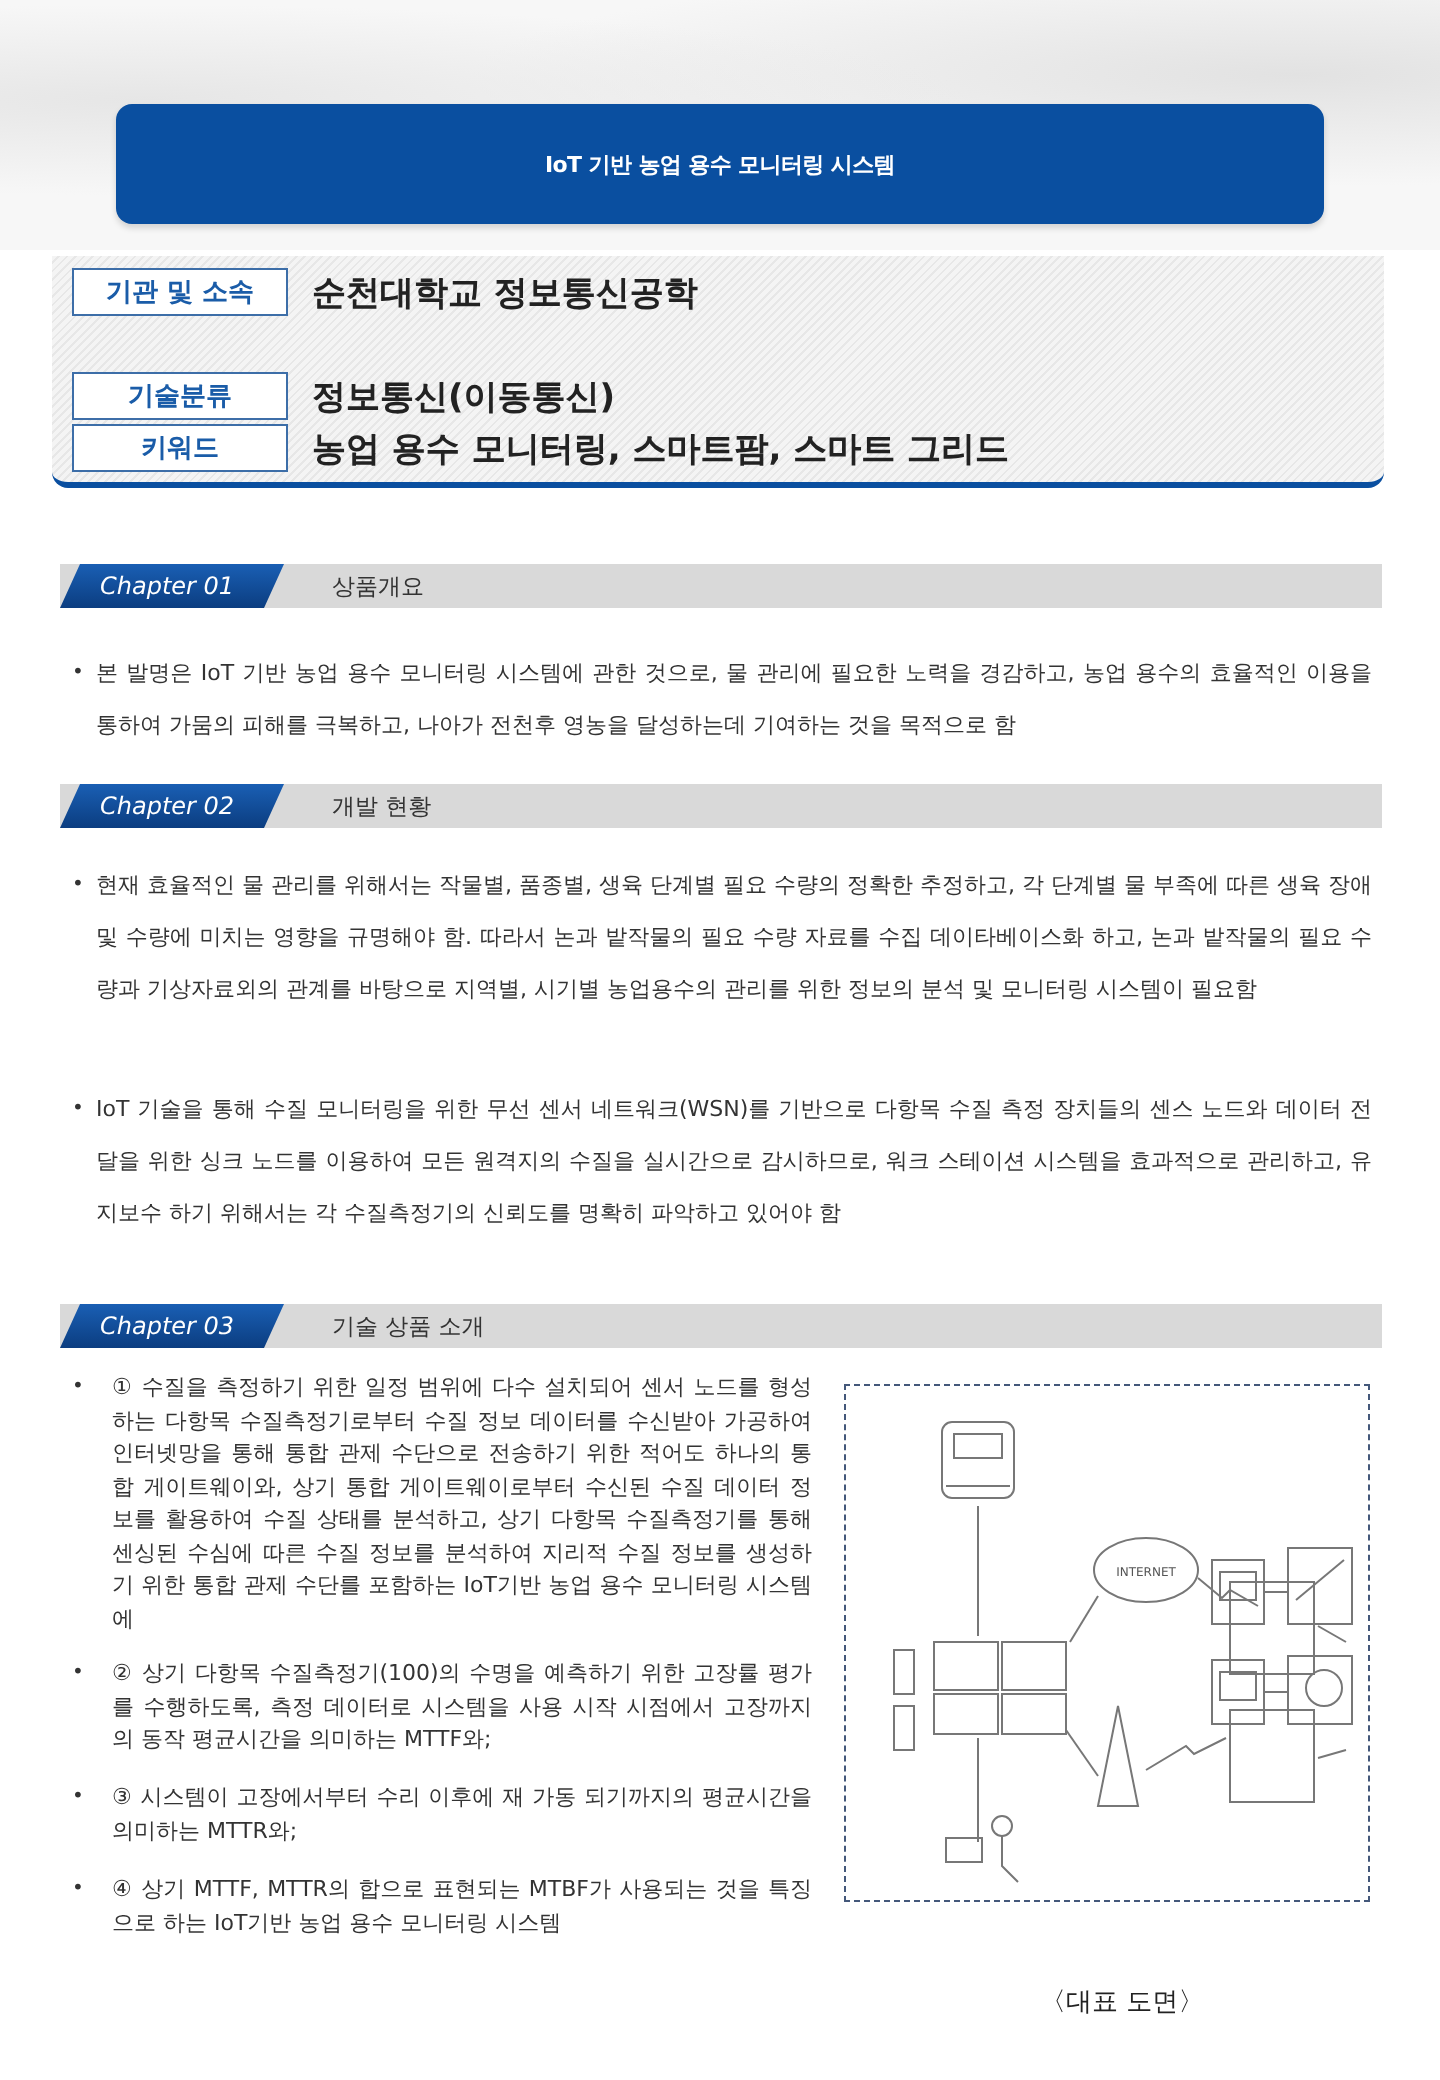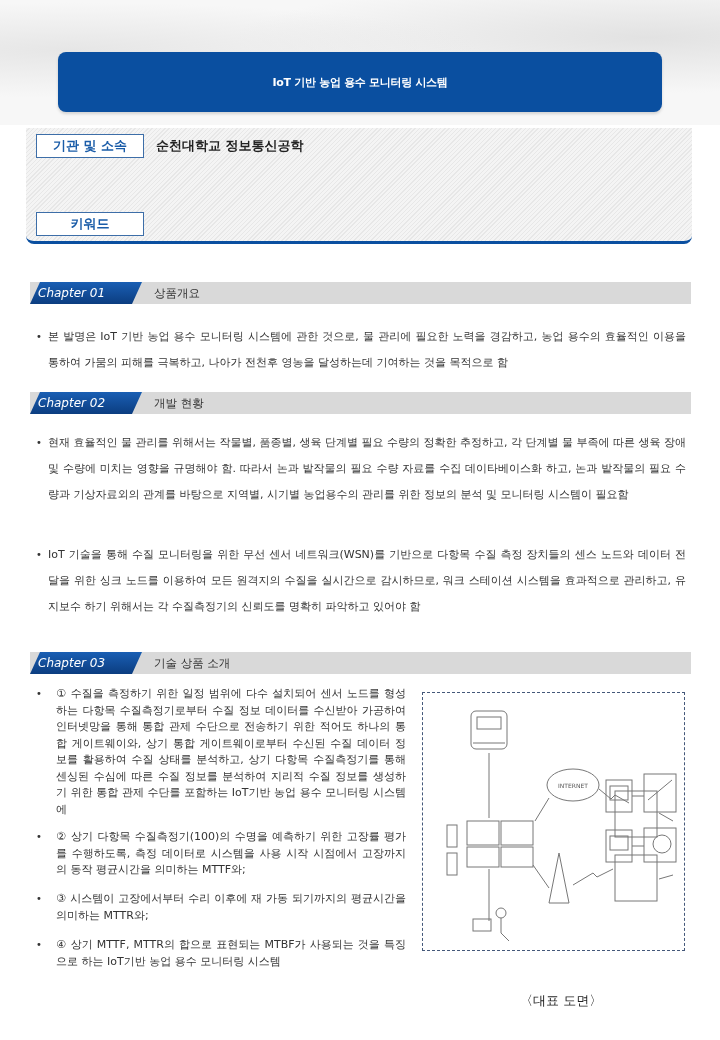--- a/index.html
+++ b/index.html
@@ -25,34 +25,34 @@
     background: repeating-linear-gradient(135deg, #f4f4f4 0px, #f4f4f4 2px, #e7e7e7 2px, #e7e7e7 3px);
     border-bottom: 3px solid #0a4fa0;
     border-radius: 0 0 8px 8px;
   }
   .info-row { position: absolute; left: 10px; height: 24px; display: flex; align-items: center; }
   .info-label {
     width: 108px; height: 24px; background: #fff; border: 1px solid #3d6ea8;
     display: flex; align-items: center; justify-content: center;
     color: #1a5ca8; font-weight: bold; font-size: 13px;
   }
-  .info-value { margin-left: 12px; font-size: 13px; font-weight: bold; color: #222; }
+  .info-value { margin-left: 12px; font-size: 17px; font-weight: bold; color: #222; }
 
   .chapter {
     position: absolute; left: 30px; width: 661px; height: 22px;
     background: #d9d9d9; display: flex; align-items: center;
   }
   .chapter-tag {
     position: relative; width: 112px; height: 22px;
     background: linear-gradient(#1a5fb4, #0b3d80);
     clip-path: polygon(10px 0, 112px 0, 102px 100%, 0 100%);
     color: #fff; font-style: italic; font-size: 12px;
-    display: flex; align-items: center; padding-left: 8px;
+    display: flex; align-items: center; padding-left: 20px;
   }
-  .chapter-title { margin-left: 12px; font-size: 11.5px; color: #333; }
+  .chapter-title { margin-left: 24px; font-size: 11.5px; color: #333; }
 
   .bullet {
     position: absolute; left: 36px; font-size: 11px; color: #333; line-height: 26px;
   }
   .bullet .dot { position: absolute; left: 0; top: 0; font-size: 10px; }
   .bullet .text { margin-left: 12px; text-align: justify; text-align-last: left; display: block; }
 
   .b3 { position: absolute; left: 36px; font-size: 11px; color: #333; line-height: 16.5px; width: 370px; }
   .b3 .dot { position: absolute; left: 0; top: 0; font-size: 10px; }
   .b3 .text { margin-left: 20px; display: block; text-align: justify; text-align-last: left; }
@@ -69,22 +69,27 @@
 <div class="top-bg"></div>
 <div class="title-bar">
   <h1>IoT 기반 농업 용수 모니터링 시스템</h1>
 </div>
 
 <div class="info-box">
   <div class="info-row" style="top:6px">
     <div class="info-label">기관 및 소속</div>
     <div class="info-value">순천대학교 정보통신공학</div>
   </div>
+  <div class="info-row" style="top:58px">
+    <div class="info-label">기술분류</div>
+    <div class="info-value">정보통신(이동통신)</div>
+  </div>
   <div class="info-row" style="top:84px">
     <div class="info-label">키워드</div>
+    <div class="info-value">농업 용수 모니터링, 스마트팜, 스마트 그리드</div>
   </div>
 </div>
 
 <div class="chapter" style="top:282px">
   <div class="chapter-tag">Chapter 01</div>
   <div class="chapter-title">상품개요</div>
 </div>
 <div class="bullet" style="top:324px; width:650px">
   <span class="dot">•</span>
   <span class="text">본 발명은 IoT 기반 농업 용수 모니터링 시스템에 관한 것으로, 물 관리에 필요한 노력을 경감하고, 농업 용수의 효율적인 이용을 통하여 가뭄의 피해를 극복하고, 나아가 전천후 영농을 달성하는데 기여하는 것을 목적으로 함</span>

